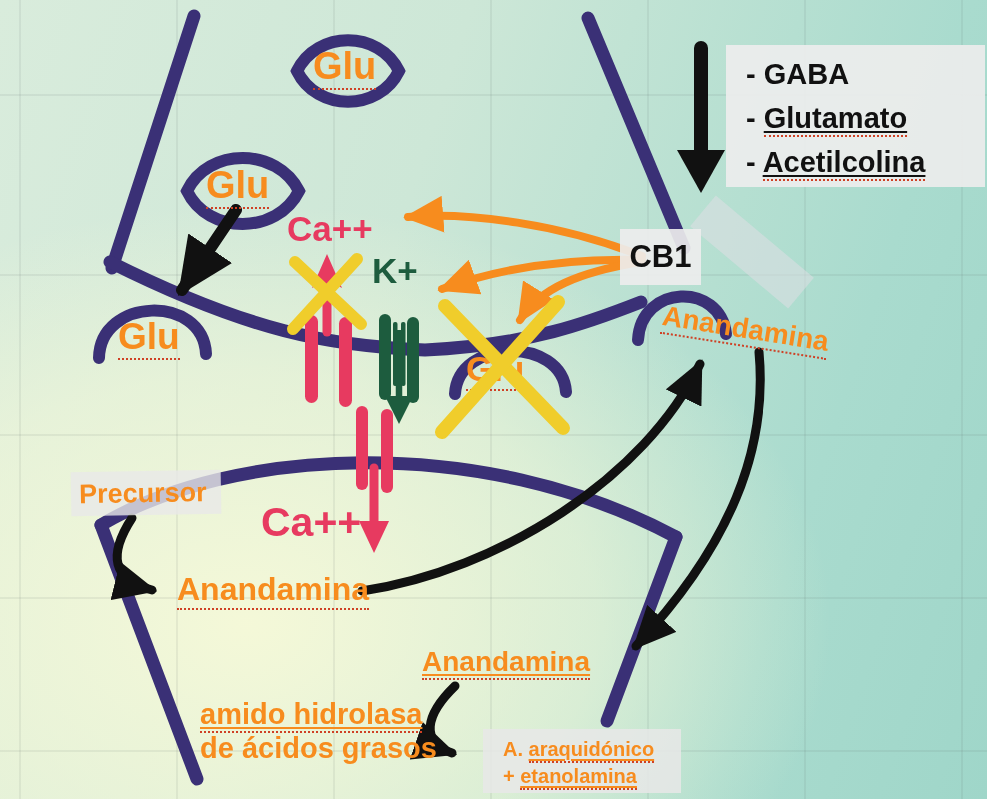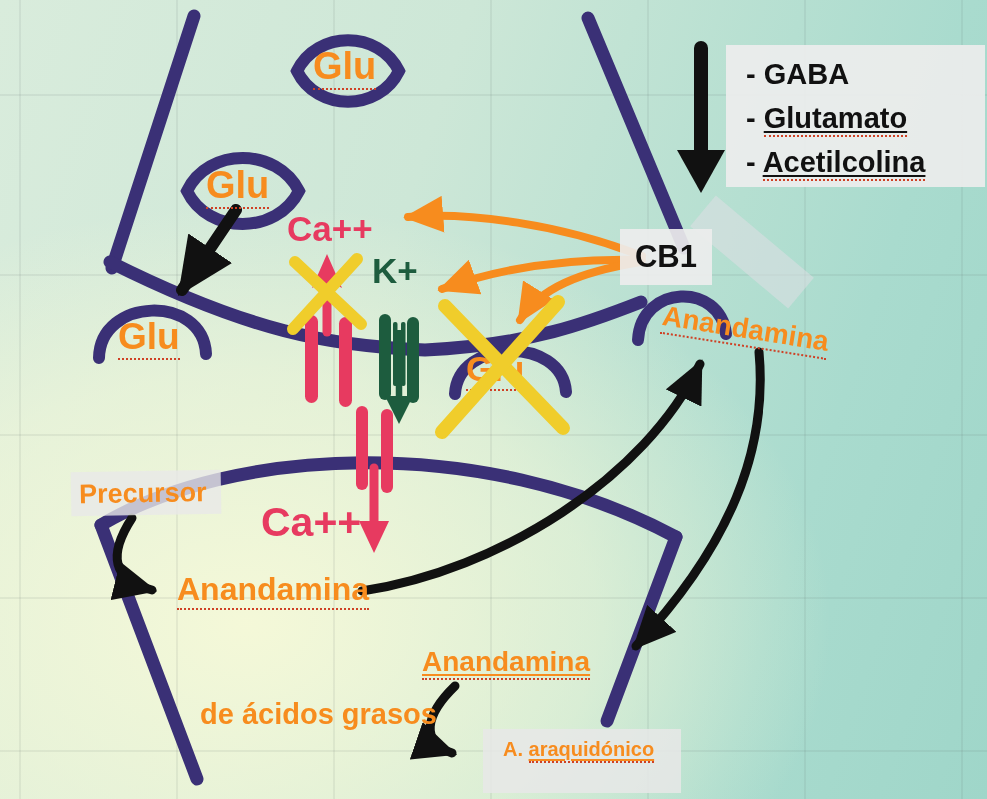--- a/index.html
+++ b/index.html
@@ -15,21 +15,21 @@
   .orange{color:#f78c1e;}
   .pink{color:#e73a60;}
   .green{color:#1d5c3e;}
   .sp{border-bottom:2px dotted #cf4125;padding-bottom:1px;}
   .ul{text-decoration:underline;text-decoration-thickness:2px;text-underline-offset:3px;margin-top:44px;}
   .panel{position:absolute;background:rgba(237,237,237,0.92);}
   .z2{z-index:2;} .z3{z-index:3;} .z1{z-index:1;}
   .gaba-panel{left:726px;top:45px;width:259px;height:142px;padding:7px 0 8px 20px;box-sizing:border-box;}
   .gaba-line{font-size:29px;font-weight:bold;color:#111;line-height:44px;}
   .cb1-band{position:absolute;left:688px;top:232px;width:128px;height:40px;background:rgba(223,223,228,0.55);transform:rotate(40deg);z-index:2;}
-  .cb1-box{left:620px;top:229px;width:92px;height:56px;display:flex;align-items:center;justify-content:center;font-size:31px;font-weight:bold;color:#111;}
+  .cb1-box{left:620px;top:229px;width:81px;height:56px;display:flex;align-items:center;justify-content:center;font-size:31px;font-weight:bold;color:#111;}
   .precursor-box{left:71px;top:471px;width:150px;height:44px;display:flex;align-items:center;padding-left:8px;box-sizing:border-box;transform:rotate(-1deg);background:rgba(232,232,232,0.8);font-size:27px;font-weight:bold;}
   .products-box{left:483px;top:729px;width:198px;height:64px;padding:7px 0 0 20px;box-sizing:border-box;background:rgba(232,232,232,0.85);font-size:20px;font-weight:bold;line-height:27px;}
 </style>
 </head>
 <body>
 
 <div class="stage">
 
   <svg class="z1" width="987" height="799" viewBox="0 0 987 799">
     <defs>
@@ -139,33 +139,38 @@
 
   <div class="panel precursor-box z2 orange">
     <span>Precursor</span>
   </div>
 
   <div class="panel products-box z2 orange">
     <div>
       <span>A.</span>
       <span class="ul sp">araquidónico</span>
     </div>
+    <div>
+      <span>+</span>
+      <span class="ul sp">etanolamina</span>
+    </div>
   </div>
 
   <div class="lbl orange z2" style="left:313px;top:47px;font-size:38px;"><span class="sp">Glu</span></div>
   <div class="lbl orange z2" style="left:206px;top:166px;font-size:38px;"><span class="sp">Glu</span></div>
   <div class="lbl orange z2" style="left:118px;top:318px;font-size:37px;"><span class="sp">Glu</span></div>
   <div class="lbl orange z2" style="left:466px;top:351px;font-size:35px;"><span class="sp">Glu</span></div>
   <div class="lbl pink z2" style="left:287px;top:211px;font-size:35px;">Ca++</div>
   <div class="lbl green z2" style="left:372px;top:253px;font-size:35px;">K+</div>
   <div class="lbl orange z2" style="left:665px;top:301px;font-size:28px;transform:rotate(9deg);transform-origin:left top;"><span class="sp">Anandamina</span></div>
   <div class="lbl pink z2" style="left:261px;top:501px;font-size:41px;">Ca++</div>
   <div class="lbl orange z2" style="left:177px;top:573px;font-size:32px;"><span class="sp">Anandamina</span></div>
   <div class="lbl orange z2" style="left:422px;top:647px;font-size:28px;"><span class="ul sp">Anandamina</span></div>
   <div class="lbl orange z2" style="left:200px;top:697px;font-size:29px;line-height:34px;">
+    <div><span class="ul sp">amido hidrolasa</span></div>
     <div>de ácidos grasos</div>
   </div>
 
   <svg class="z3" width="987" height="799" viewBox="0 0 987 799" style="pointer-events:none;">
     <g fill="none" stroke="#f0cd2b" stroke-linecap="round">
       <g stroke-width="12">
         <path d="M295,262 L361,324"></path>
         <path d="M357,259 L293,329"></path>
       </g>
       <g stroke-width="14">

